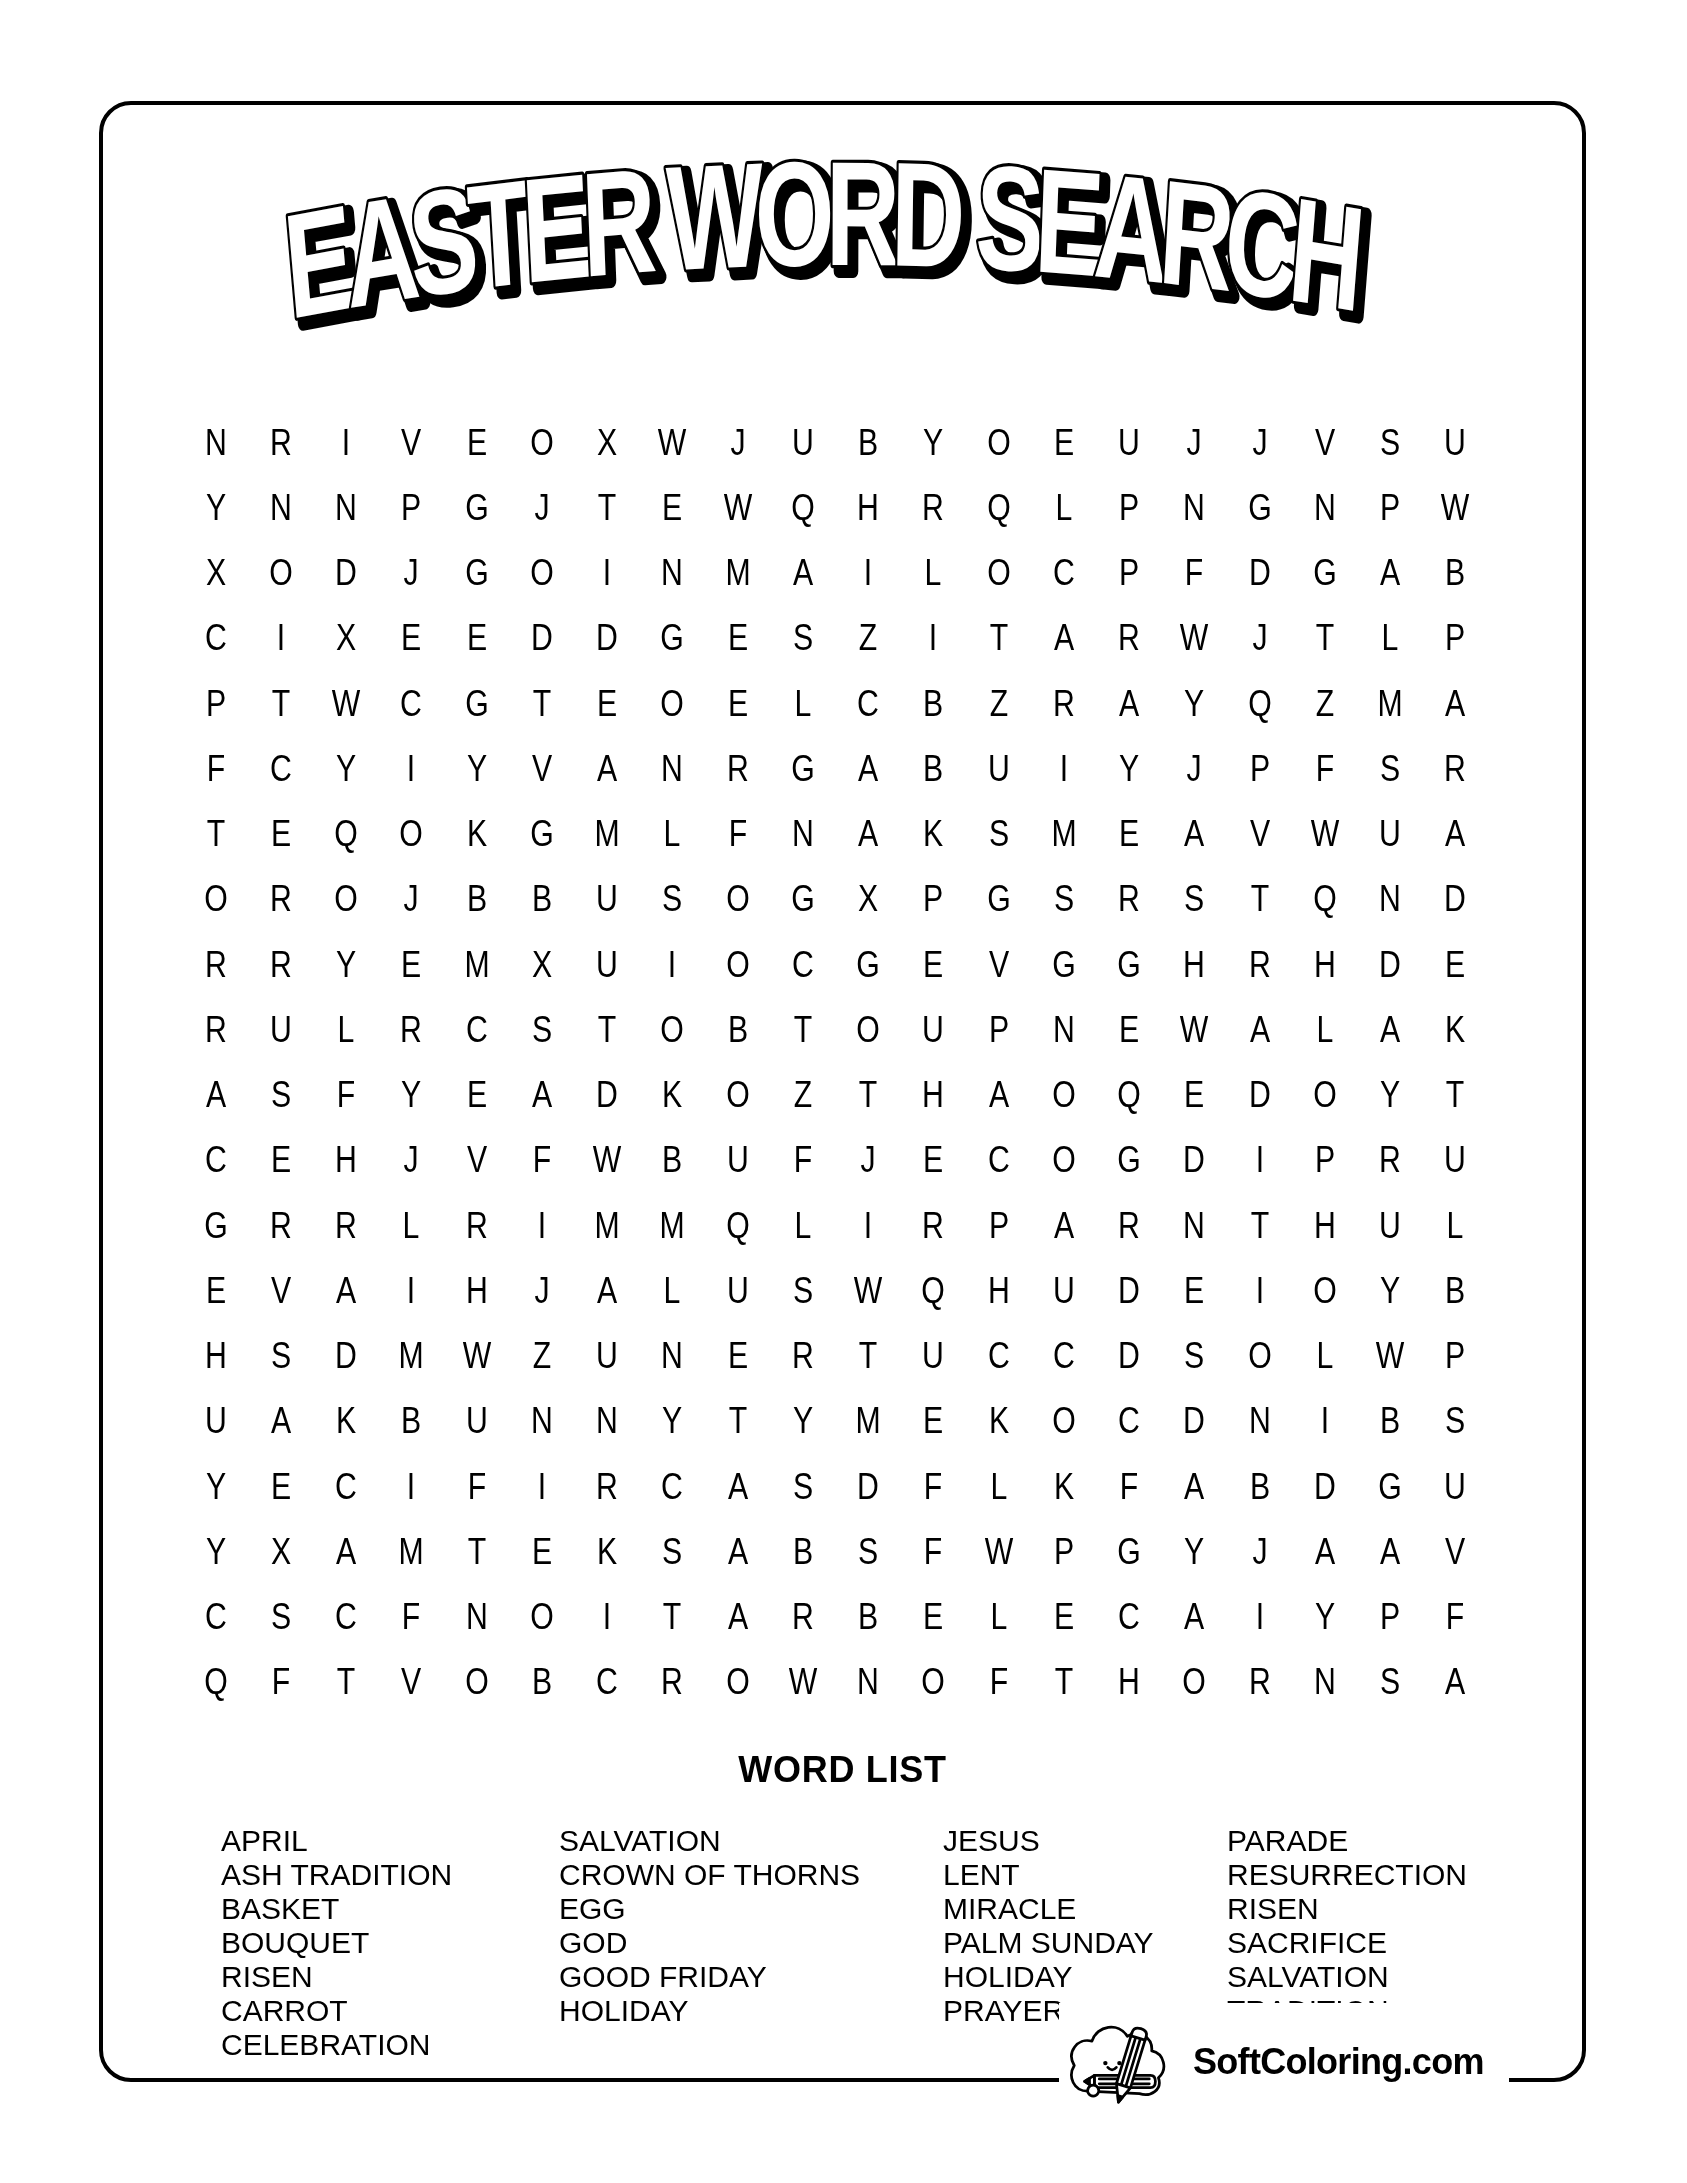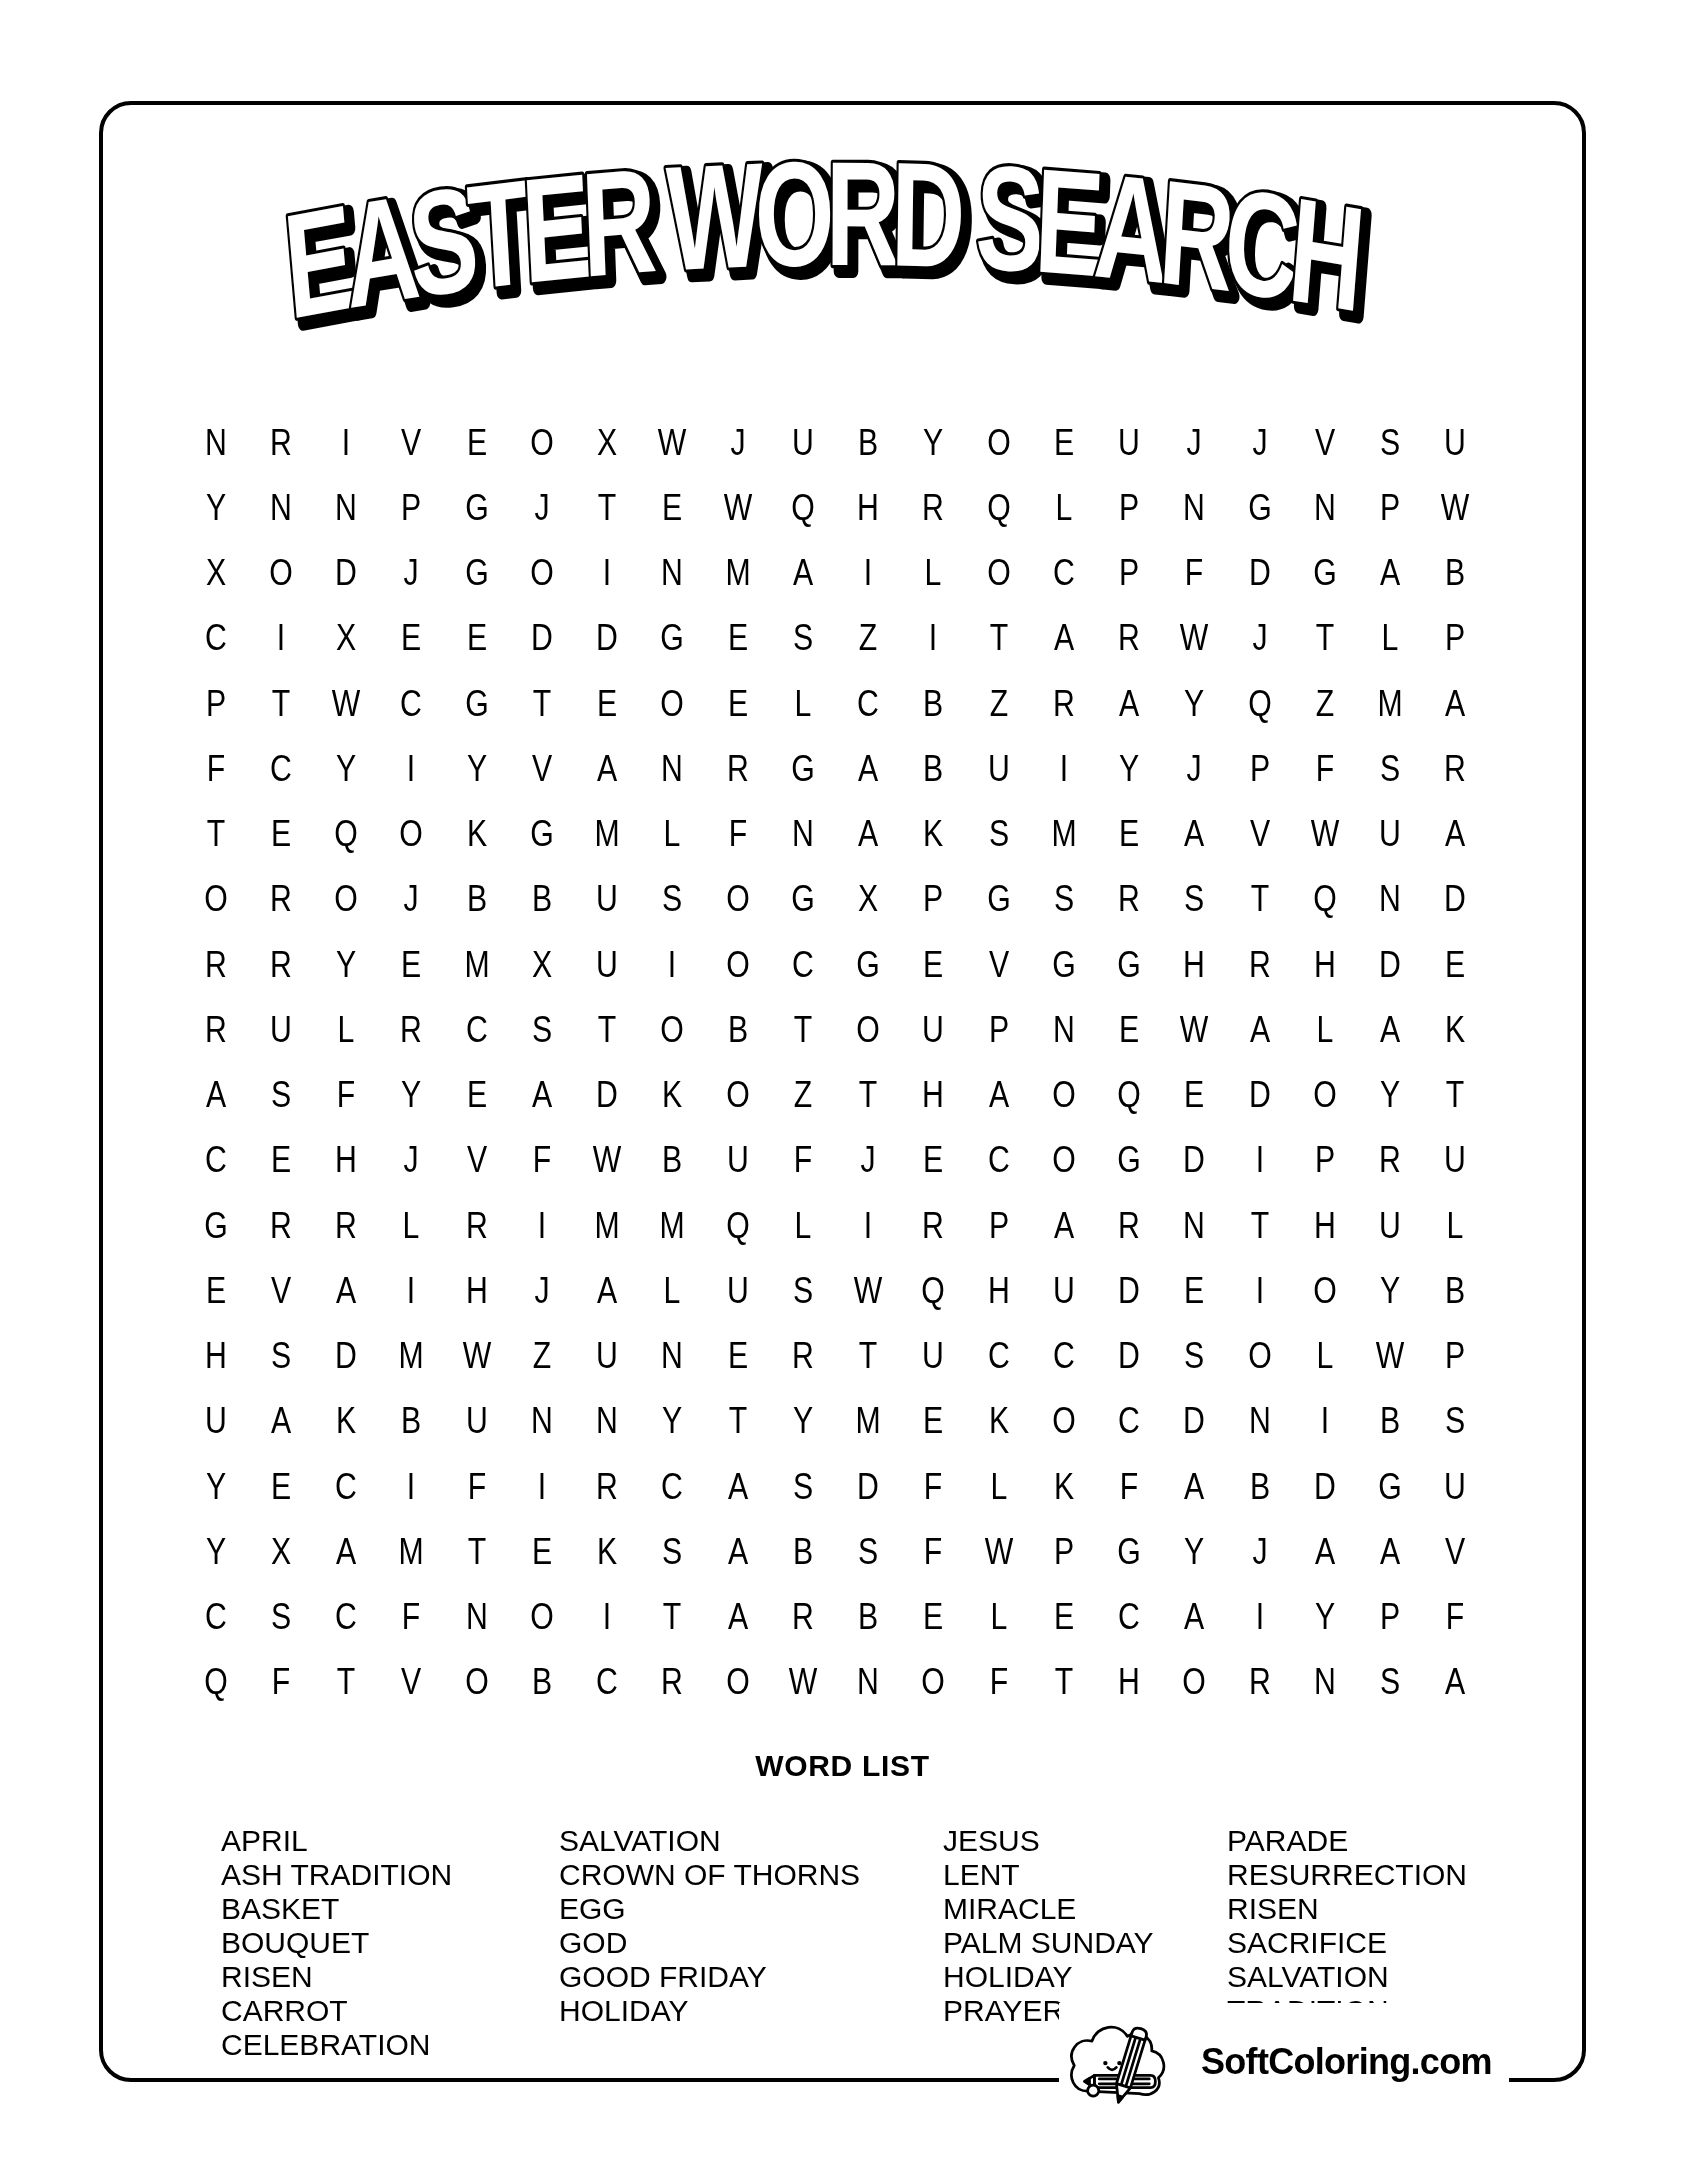--- a/index.html
+++ b/index.html
@@ -17,33 +17,33 @@
        font-size:155px;letter-spacing:-14px;fill:#ffffff;stroke:#000;stroke-width:6.5px;
        paint-order:stroke;stroke-linejoin:round;}
 
   .letter-grid{position:absolute;left:183px;top:410px;width:1305px;height:1305px;
        display:grid;grid-template-columns:repeat(20,1fr);grid-template-rows:repeat(20,1fr);}
   .letter-grid .cell{display:flex;align-items:center;justify-content:center;
        font-size:36px;line-height:1;color:#000;}
   .letter-grid .cell span{display:inline-block;transform:scaleX(0.84);}
 
   .wordlist-heading{position:absolute;left:99px;top:1749px;width:1487px;
-       text-align:center;font-weight:bold;font-size:30px;letter-spacing:0.7px;}
+       text-align:center;font-weight:bold;font-size:36px;letter-spacing:0.7px;}
 
   ul.word-col{position:absolute;top:1813px;margin:11px;padding:0;list-style:none;
        font-size:30px;line-height:34px;white-space:nowrap;}
   .word-col-1{left:210px;}
   .word-col-2{left:548px;}
   .word-col-3{left:932px;}
   .word-col-4{left:1216px;}
 
   .brand{position:absolute;left:1059px;top:2003px;width:450px;height:126px;
        background:#ffffff;display:flex;align-items:center;z-index:3;}
   .brand-icon{width:122px;height:122px;flex:0 0 auto;margin-top:4px;}
-  .brand-text{font-weight:bold;font-size:36px;letter-spacing:-0.7px;margin-left:20px;
+  .brand-text{font-weight:bold;font-size:36px;letter-spacing:-0.7px;margin-left:12px;
        transform:translateY(-4px);}
 </style>
 </head>
 <body>
 
 <div class="page-border"></div>
 
 <svg class="title-svg" viewBox="0 0 2550 620" xmlns="http://www.w3.org/2000/svg">
   <defs>
     <path id="title-arc" d="M 430 483 Q 1275 368 2120 483" fill="none"></path>

